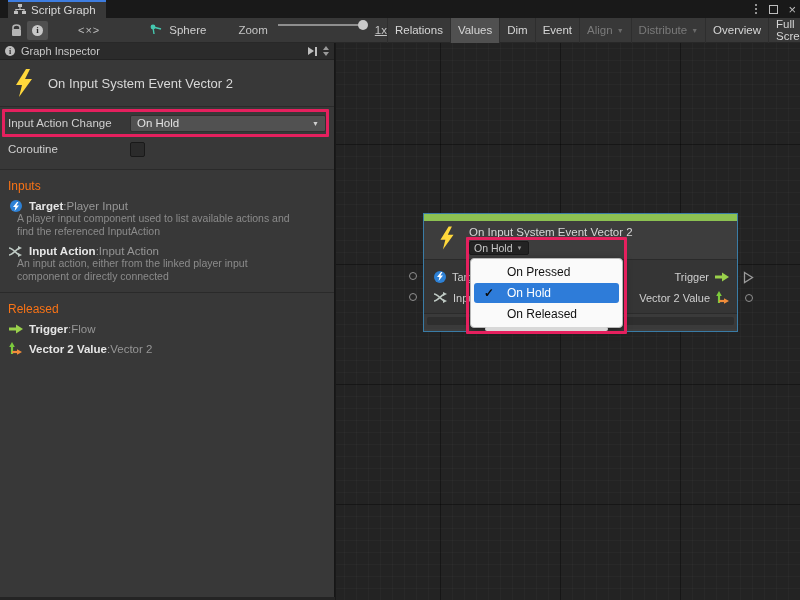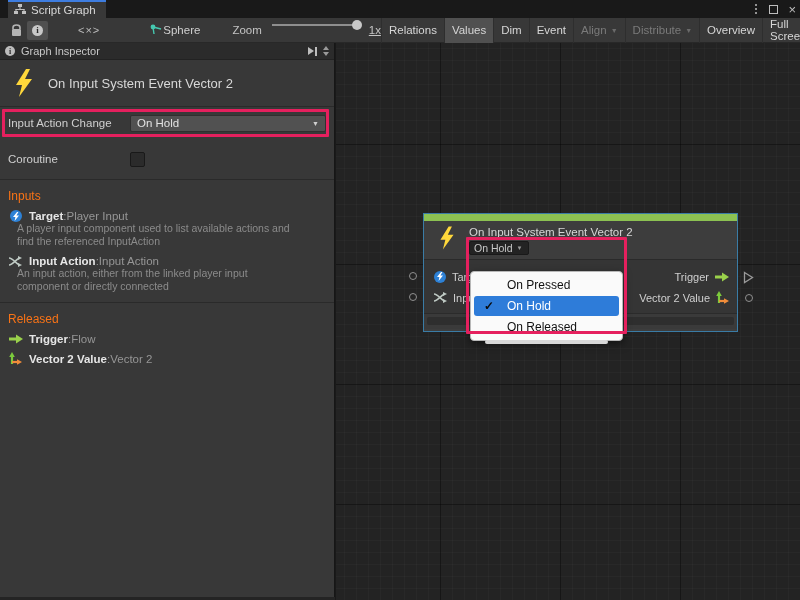--- a/index.html
+++ b/index.html
@@ -19,21 +19,21 @@
   
   .toolbar { position:absolute; left:0; top:18px; width:800px; height:25px; background:#383838;
              border-bottom:1px solid #282828; display:flex; align-items:center; font-size:11.5px; color:#d0d0d0; }
   .tbtn { height:19px; display:flex; align-items:center; padding:0 5px; border-radius:2px; }
   .tbtn.active { background:#505050; }
   .sep { width:1px; height:17px; background:#2c2c2c; margin:0 4px; }
   .lockpad { margin-left:6px; }
   .infoicon { width:11px; height:11px; border-radius:50%; background:#c8c8c8; color:#2b2b2b;
               font-size:9px; font-weight:bold; display:flex; align-items:center; justify-content:center; font-family:"Liberation Serif",serif; }
   .codeglyph { color:#bdbdbd; letter-spacing:1px; font-size:11px; margin-left:22px; padding:0 8px; }
-  .spheregrp { display:flex; align-items:center; margin-left:34px; }
+  .spheregrp { display:flex; align-items:center; gap:6px; margin-left:34px; }
   .zoomgrp { display:flex; align-items:flex-start; margin-left:32px; color:#c4c4c4; }
   .slider { width:88px; height:2px; background:#8f8f8f; margin-left:10px; position:relative; }
   .slider .knob { position:absolute; right:-2px; top:-4px; width:10px; height:10px; border-radius:50%; background:#c9c9c9; }
   .zoomval { margin-left:9px; color:#c4c4c4;text-decoration:underline; }
   .rgrp { margin-left:auto; display:flex; height:25px; align-items:stretch; }
   .rbtn { display:flex; align-items:center; padding:0 7px; border-left:1px solid #2e2e2e; color:#d6d6d6; }
   .rbtn.active { background:#505050; }
   .rbtn.disabled { color:#7a7a7a; }
   .caret { font-size:7px; margin-left:4px; color:#9a9a9a; }
   .rbtn.disabled .caret { color:#6a6a6a; }
@@ -49,21 +49,21 @@
   .dockicon .bar { width:2px; height:9px; background:#bdbdbd; margin-left:1px; }
   .spinner { display:flex; flex-direction:column; gap:2px; align-items:center; }
   .spinner .up { width:0; height:0; border-bottom:4px solid #9a9a9a; border-left:3.5px solid transparent; border-right:3.5px solid transparent; }
   .spinner .dn { width:0; height:0; border-top:4px solid #9a9a9a; border-left:3.5px solid transparent; border-right:3.5px solid transparent; }
 
   .title-block { height:47px; border-bottom:1px solid #2a2a2a; display:flex; align-items:center; }
   .title-block svg { margin-left:13px; }
   .title-block .ttl { margin-left:13px; font-size:13px; color:#d8d8d8; }
 
   .fields { padding:7px 0 0 0; border-bottom:1px solid #2a2a2a; padding-bottom:11px; position:relative; }
-  .frow { display:flex; align-items:center; height:18px; margin-bottom:18px; }
+  .frow { display:flex; align-items:center; height:18px; margin-bottom:8px; }
   .flabel { margin-left:8px; width:122px; font-size:11.5px; color:#cfcfcf; flex:none; }
   .dropdown { flex:1; margin-right:8px; height:17px; background:#515151; border:1px solid #2f2f2f; border-radius:2px;
               display:flex; align-items:center; padding:0 6px; font-size:11.5px; color:#e2e2e2; }
   .dropdown .caret { margin-left:auto; color:#cfcfcf; }
   .checkbox { width:15px; height:15px; background:#2b2b2b; border:1px solid #191919; border-radius:2px; }
 
   .section { padding-bottom:9px; border-bottom:1px solid #2a2a2a; }
   .sec-head { margin:9px 0 2px 8px; font-size:12px; color:#f97316; }
   .item { margin-top:7px; }
   .item-line { display:flex; align-items:center; margin-left:8px; font-size:11.5px; }
@@ -98,21 +98,21 @@
   .node-ports { height:54px; background:#353535; border-top:1px solid #2a2a2a; padding-top:6px; }
   .prow { height:21px; display:flex; align-items:center; font-size:11px; color:#cfcfcf; }
   .prow .lft { display:flex; align-items:center; gap:6px; margin-left:10px; }
   .prow .rgt { display:flex; align-items:center; gap:6px; margin-left:auto; margin-right:8px; }
   .node-foot { height:16px; background:#3a3a3a; border-top:1px solid #2b2b2b; }
   .node-foot .inner { height:8px; margin:3px 3px 0 3px; background:#2e2e2e; border-radius:2px; }
   .extport { position:absolute; width:8px; height:8px; border:1px solid #8f8f8f; border-radius:50%; background:transparent; }
   .circ-blue { width:12px; height:12px; border-radius:50%; background:#2d81d6; display:flex; align-items:center; justify-content:center; }
 
   
-  .menu { position:absolute; left:134px; top:228px; width:153px; height:70px; background:#fafafa; border:1px solid #b8b8b8;
+  .menu { position:absolute; left:134px; top:215px; width:153px; height:70px; background:#fafafa; border:1px solid #b8b8b8;
           border-radius:4px; box-shadow:0 3px 8px rgba(0,0,0,0.5); z-index:5; padding-top:2px; font-size:12px; color:#111; }
   .mitem { height:22px; display:flex; align-items:center; padding-left:36px; position:relative; }
   .mitem.sel { height:20px; margin:0 3px; border-radius:3px; background:#2e7cd9; color:#fff; padding-left:33px; }
   .mitem .chk { position:absolute; left:10px; color:#0a0a0a; font-size:12px; font-weight:bold; }
   .menu-strip { height:4px; margin:2px 14px 0 14px; background:#d8d8d8; border-radius:2px; }
   .annot2 { left:130px; top:194px; width:161px; height:97px; }
 </style>
 </head>
 <body>
 

